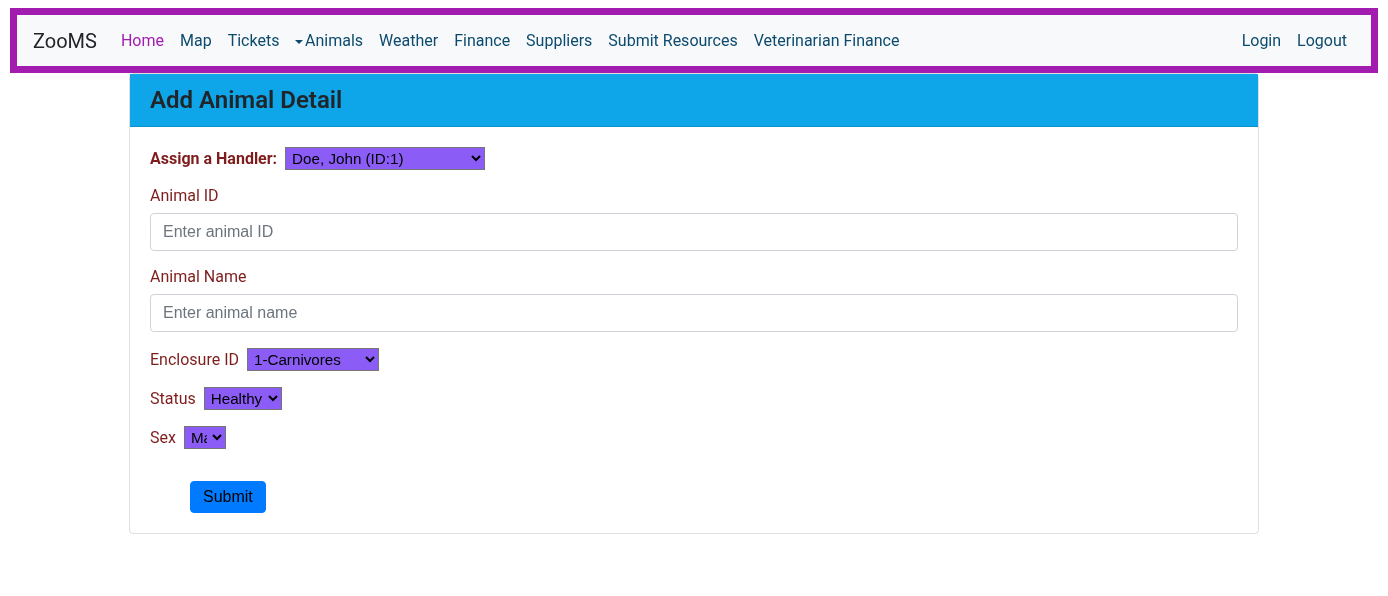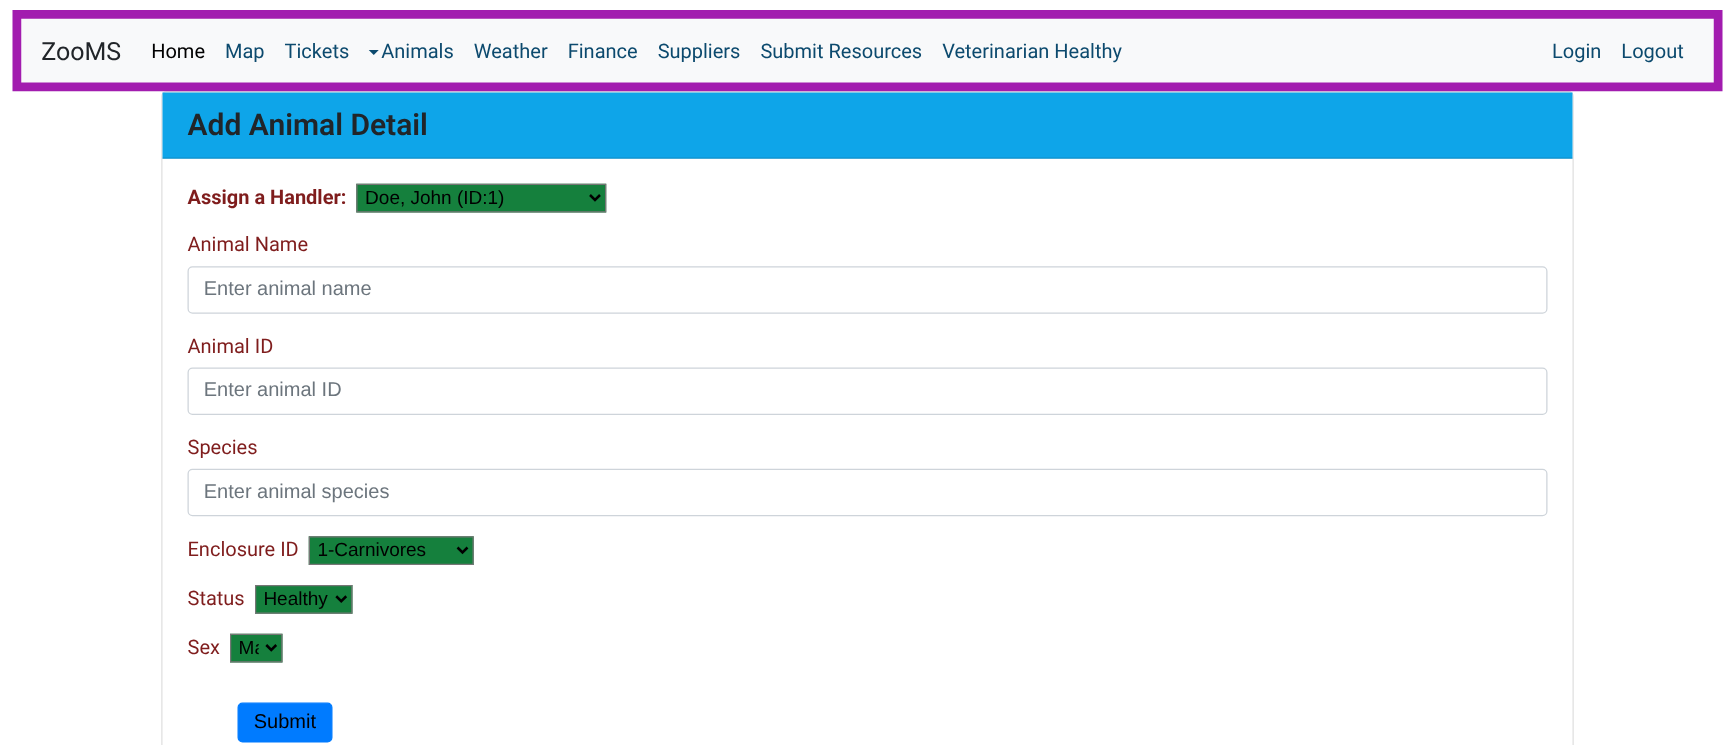--- a/index.html
+++ b/index.html
@@ -38,21 +38,21 @@
     .nav-item {
       padding: 0.5rem 0.5rem;
     }
     .nav-link {
       color: #0c4a6e;
       text-decoration: none;
       font-size: 1rem;
       white-space: nowrap;
     }
     .nav-link.active {
-      color: #000000;
+      color: #a21caf;
     }
     .dropdown-toggle::before {
       display: inline-block;
       vertical-align: 0.15em;
       content: "";
       border-top: 0.3em solid;
       border-right: 0.3em solid transparent;
       border-left: 0.3em solid transparent;
       margin-right: 0.1em;
     }
@@ -102,21 +102,21 @@
       border-radius: 0.25rem;
     }
     .form-control::placeholder {
       color: #6c757d;
       opacity: 1;
     }
     select.inline-select {
       font-size: 0.95rem;
       padding: 1px 2px;
       border: 1px solid #767676;
-      background: #15803d;
+      background: #8b5cf6;
       font-family: Arial, sans-serif;
     }
     .btn-primary {
       color: #000000;
       background: #007bff;
       border: 1px solid #007bff;
       padding: 0.375rem 0.75rem;
       font-size: 1rem;
       border-radius: 0.25rem;
       cursor: pointer;
@@ -135,21 +135,21 @@
   <a class="navbar-brand">ZooMS</a>
   <ul class="navbar-nav">
     <li class="nav-item"><a class="nav-link active">Home</a></li>
     <li class="nav-item"><a class="nav-link">Map</a></li>
     <li class="nav-item"><a class="nav-link">Tickets</a></li>
     <li class="nav-item"><a class="nav-link dropdown-toggle">Animals</a></li>
     <li class="nav-item"><a class="nav-link">Weather</a></li>
     <li class="nav-item"><a class="nav-link">Finance</a></li>
     <li class="nav-item"><a class="nav-link">Suppliers</a></li>
     <li class="nav-item"><a class="nav-link">Submit Resources</a></li>
-    <li class="nav-item"><a class="nav-link">Veterinarian Healthy</a></li>
+    <li class="nav-item"><a class="nav-link">Veterinarian Finance</a></li>
   </ul>
   <ul class="navbar-nav right">
     <li class="nav-item"><a class="nav-link">Login</a></li>
     <li class="nav-item"><a class="nav-link">Logout</a></li>
   </ul>
 </nav>
 
 <div class="container">
   <div class="card">
     <div class="card-header">
@@ -158,33 +158,29 @@
     <div class="card-body">
 
       <div class="form-group inline-row">
         <label class="bold-label">Assign a Handler:</label>
         <select class="inline-select" style="width:200px">
           <option>Doe, John (ID:1)</option>
         </select>
       </div>
 
       <div class="form-group">
+        <label>Animal ID</label>
+        <input type="text" class="form-control" placeholder="Enter animal ID" style="">
+      </div>
+
+      <div class="form-group">
         <label>Animal Name</label>
         <input type="text" class="form-control" placeholder="Enter animal name" style="">
       </div>
 
-      <div class="form-group">
-        <label>Animal ID</label>
-        <input type="text" class="form-control" placeholder="Enter animal ID" style="">
-      </div>
-
-      <div class="form-group">
-        <label>Species</label>
-        <input type="text" class="form-control" placeholder="Enter animal species" style="">
-      </div>
 
       <div class="form-group inline-row">
         <label>Enclosure ID</label>
         <select class="inline-select" style="width:132px">
           <option>1-Carnivores</option>
         </select>
       </div>
 
       <div class="form-group inline-row">
         <label>Status</label>

